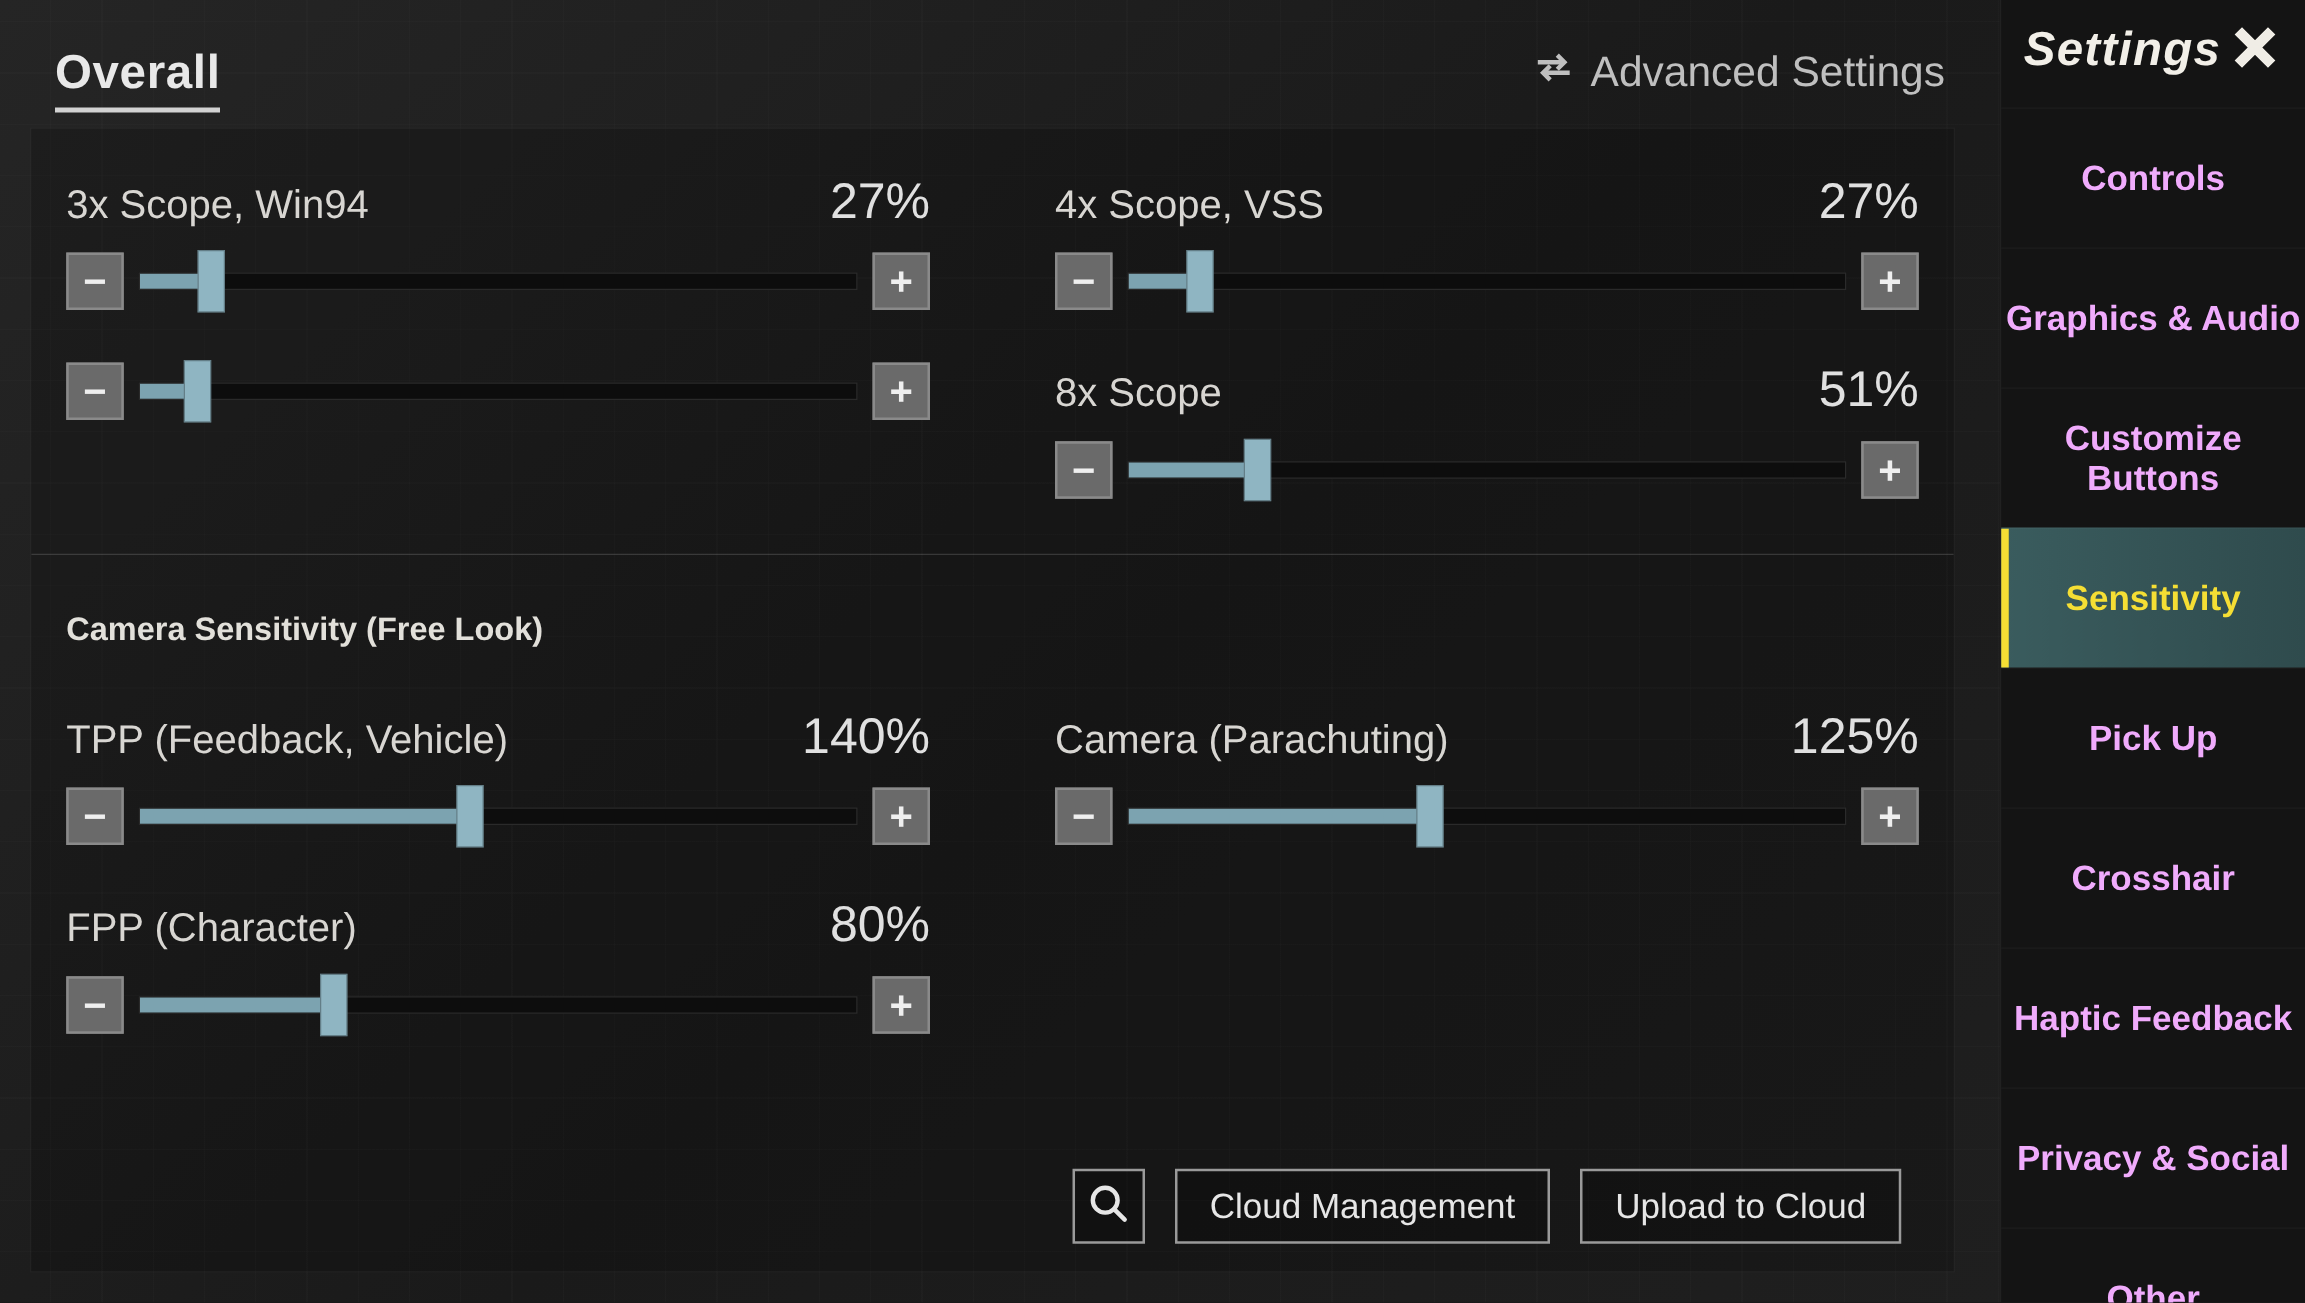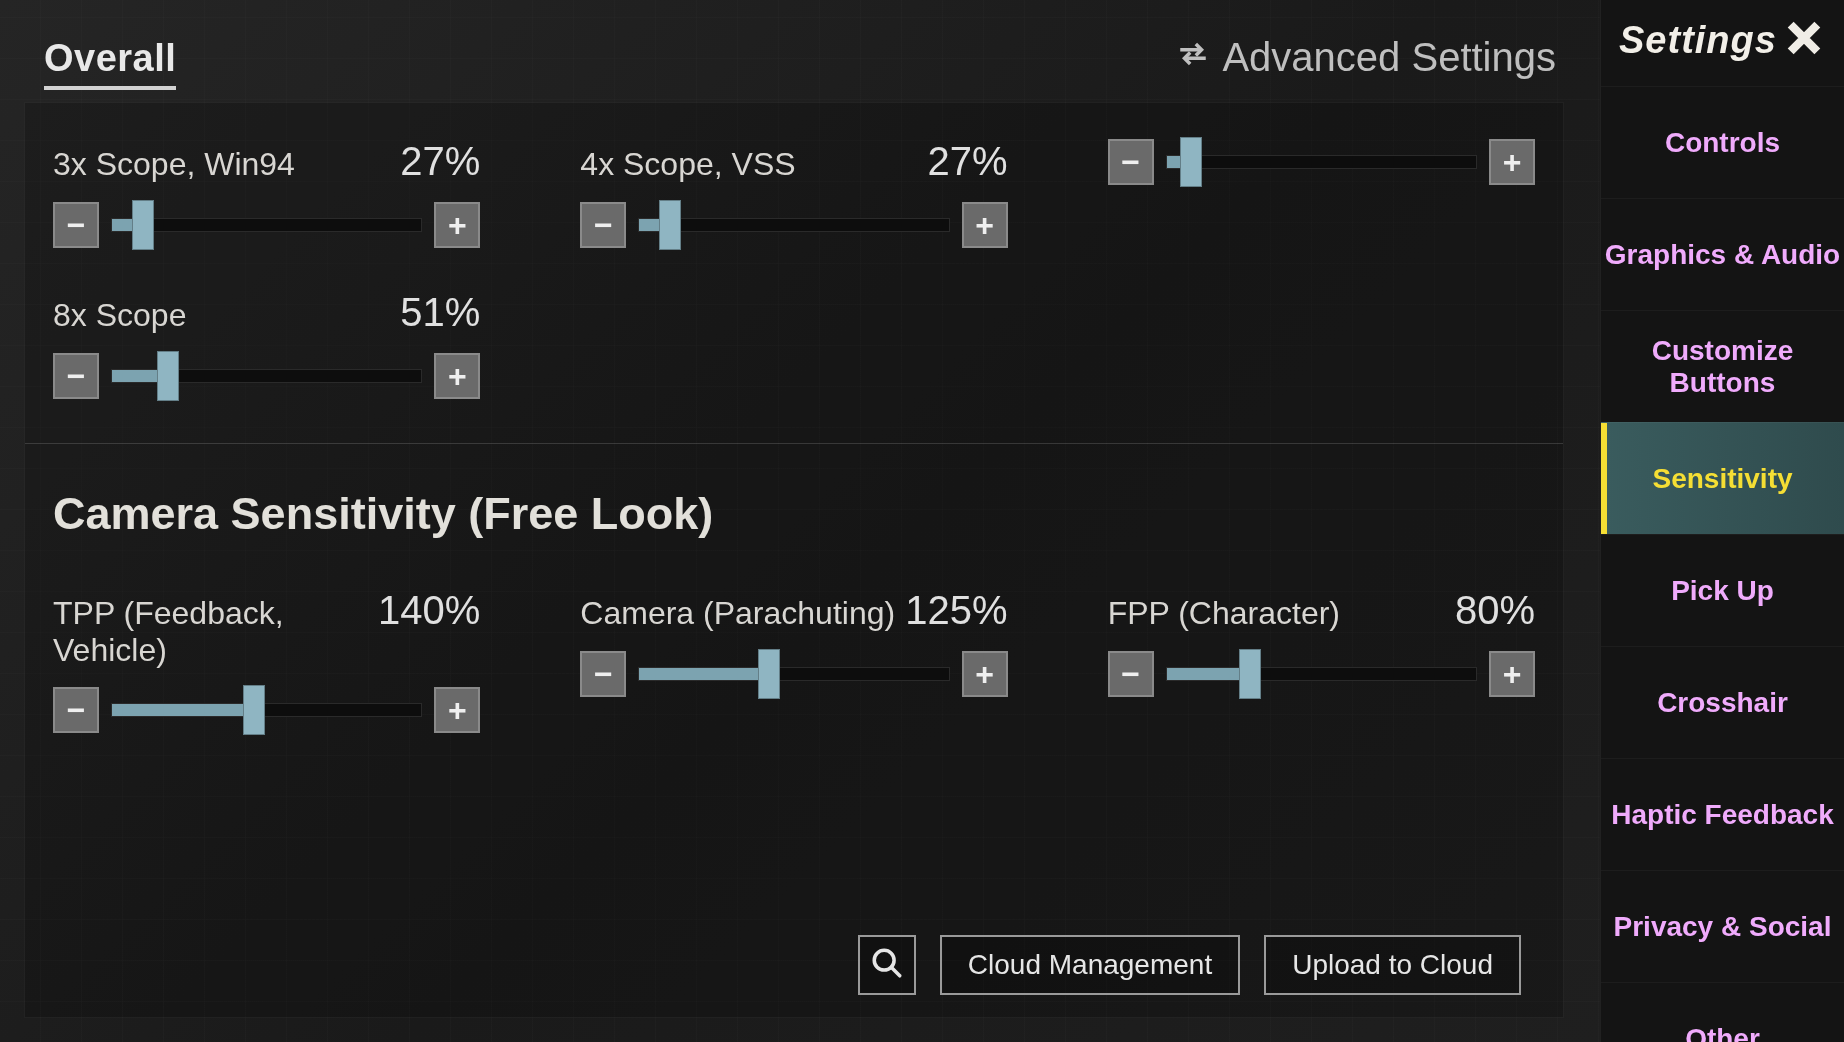--- a/index.html
+++ b/index.html
@@ -44,39 +44,39 @@
     font-weight: 700;
     color: #e8e8e8;
     letter-spacing: 0.5px;
     border-bottom: 4px solid rgba(230,230,230,0.9);
     padding-bottom: 6px;
   }
   .adv {
     display: flex;
     align-items: center;
     gap: 12px;
-    font-size: 40px;
+    font-size: 34px;
     color: #bfbfbf;
     padding-bottom: 10px;
     cursor: pointer;
     justify-content: center;
   }
   .adv svg { width: 34px; height: 34px; }
   .content {
     flex: 1;
     margin: 12px 36px 24px 24px;
     background: rgba(0,0,0,0.18);
     border: 1px solid rgba(255,255,255,0.05);
     padding: 36px 28px 110px 28px;
     position: relative;
     overflow: hidden;
   }
   .grid {
     display: grid;
-    grid-template-columns: 1fr 1fr 1fr;
+    grid-template-columns: 1fr 1fr;
     column-gap: 100px;
     row-gap: 42px;
   }
   .slider-block { min-width: 0; }
   .slider-head {
     display: flex;
     justify-content: space-between;
     align-items: baseline;
     margin-bottom: 18px;
     font-size: 32px;
@@ -122,21 +122,21 @@
     background: #8fb5c2;
     transform: translate(-50%, -50%);
     border: 1px solid rgba(0,0,0,0.3);
   }
   .divider {
     height: 1px;
     background: rgba(255,255,255,0.15);
     margin: 44px -28px;
   }
   .section-title {
-    font-size: 45px;
+    font-size: 26px;
     font-weight: 700;
     color: #e2e0da;
     margin-bottom: 48px;
   }
   .footer-btns {
     position: absolute;
     right: 42px;
     bottom: 22px;
     display: flex;
     gap: 24px;

